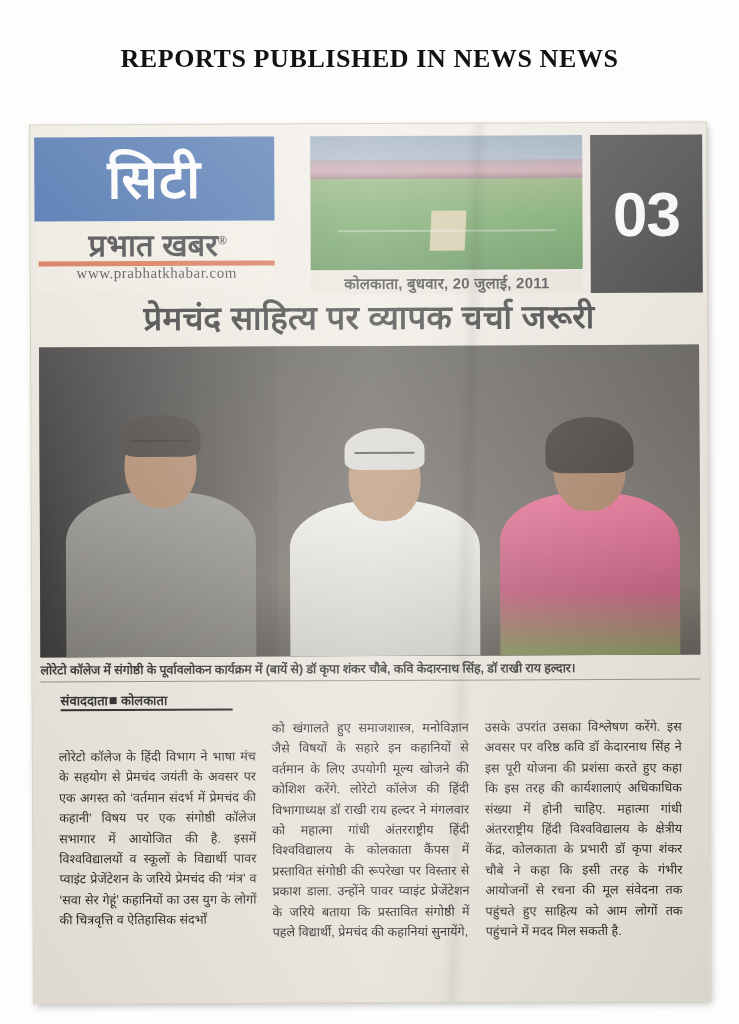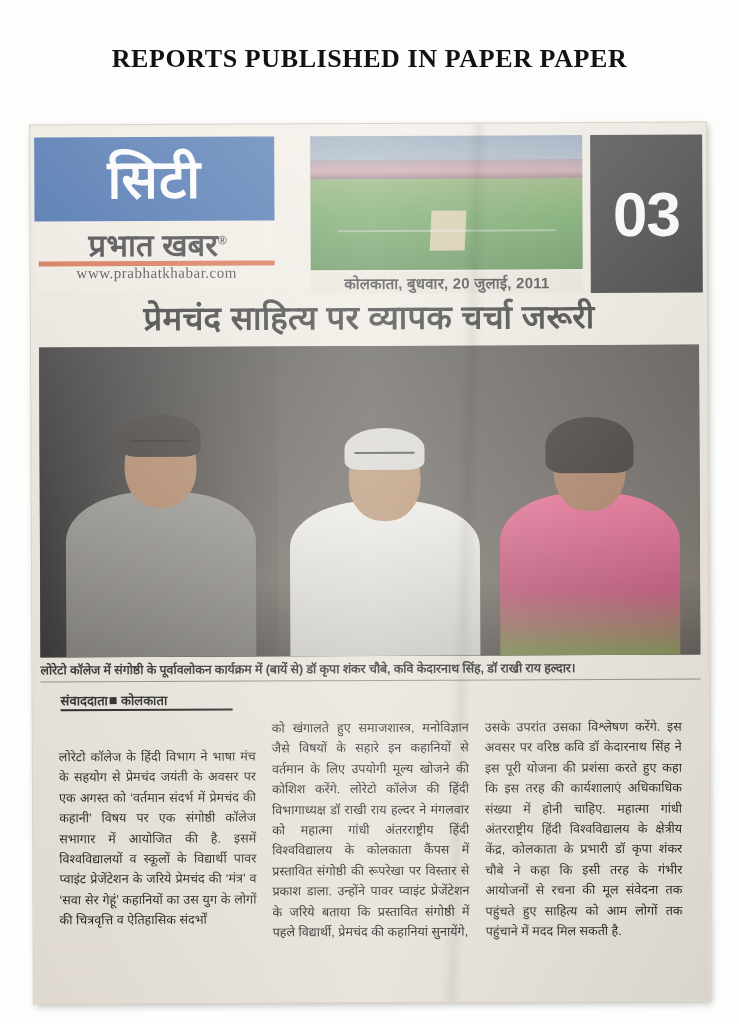--- a/index.html
+++ b/index.html
@@ -317,21 +317,21 @@
     width: 100%; height: 100%;
     background: linear-gradient(92deg, rgba(0,0,0,0.0) 62%, rgba(0,0,0,0.05) 63.5%, rgba(0,0,0,0.0) 65%);
     pointer-events: none;
   }
 </style>
 </head>
 <body>
 
 <div class="page">
 
-  <div class="page-heading">REPORTS PUBLISHED IN PAPER PAPER</div>
+  <div class="page-heading">REPORTS PUBLISHED IN NEWS NEWS</div>
 
   <div class="clipping">
 
     <div class="masthead">
 
       <div class="logo-block">
         <div class="logo-blue">
           <span>सिटी</span>
         </div>
         <div class="logo-name">

